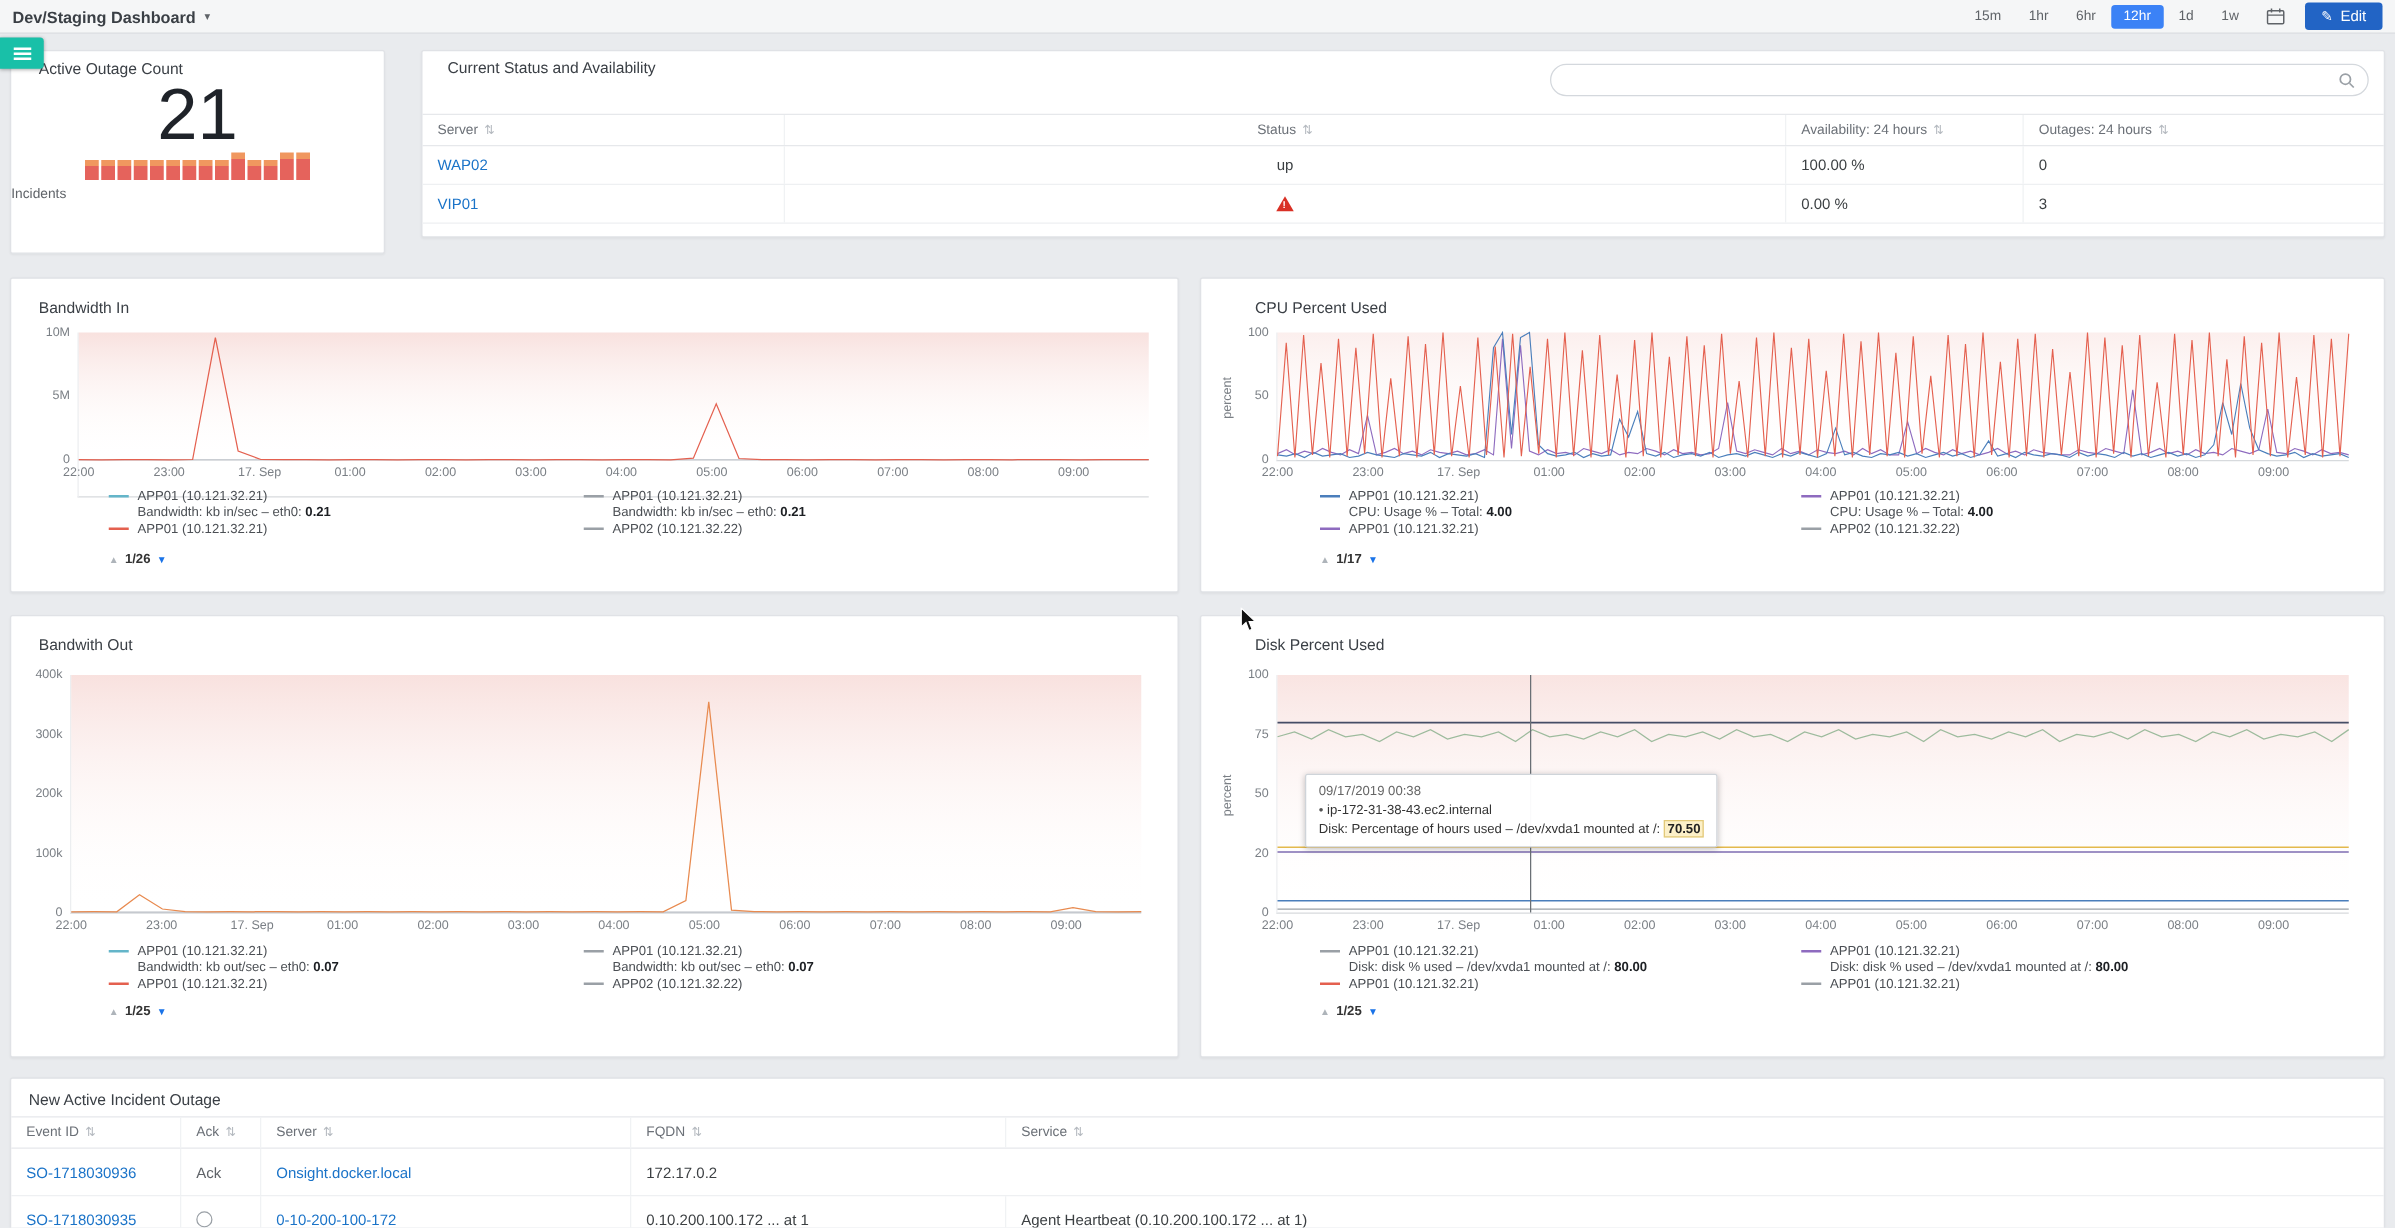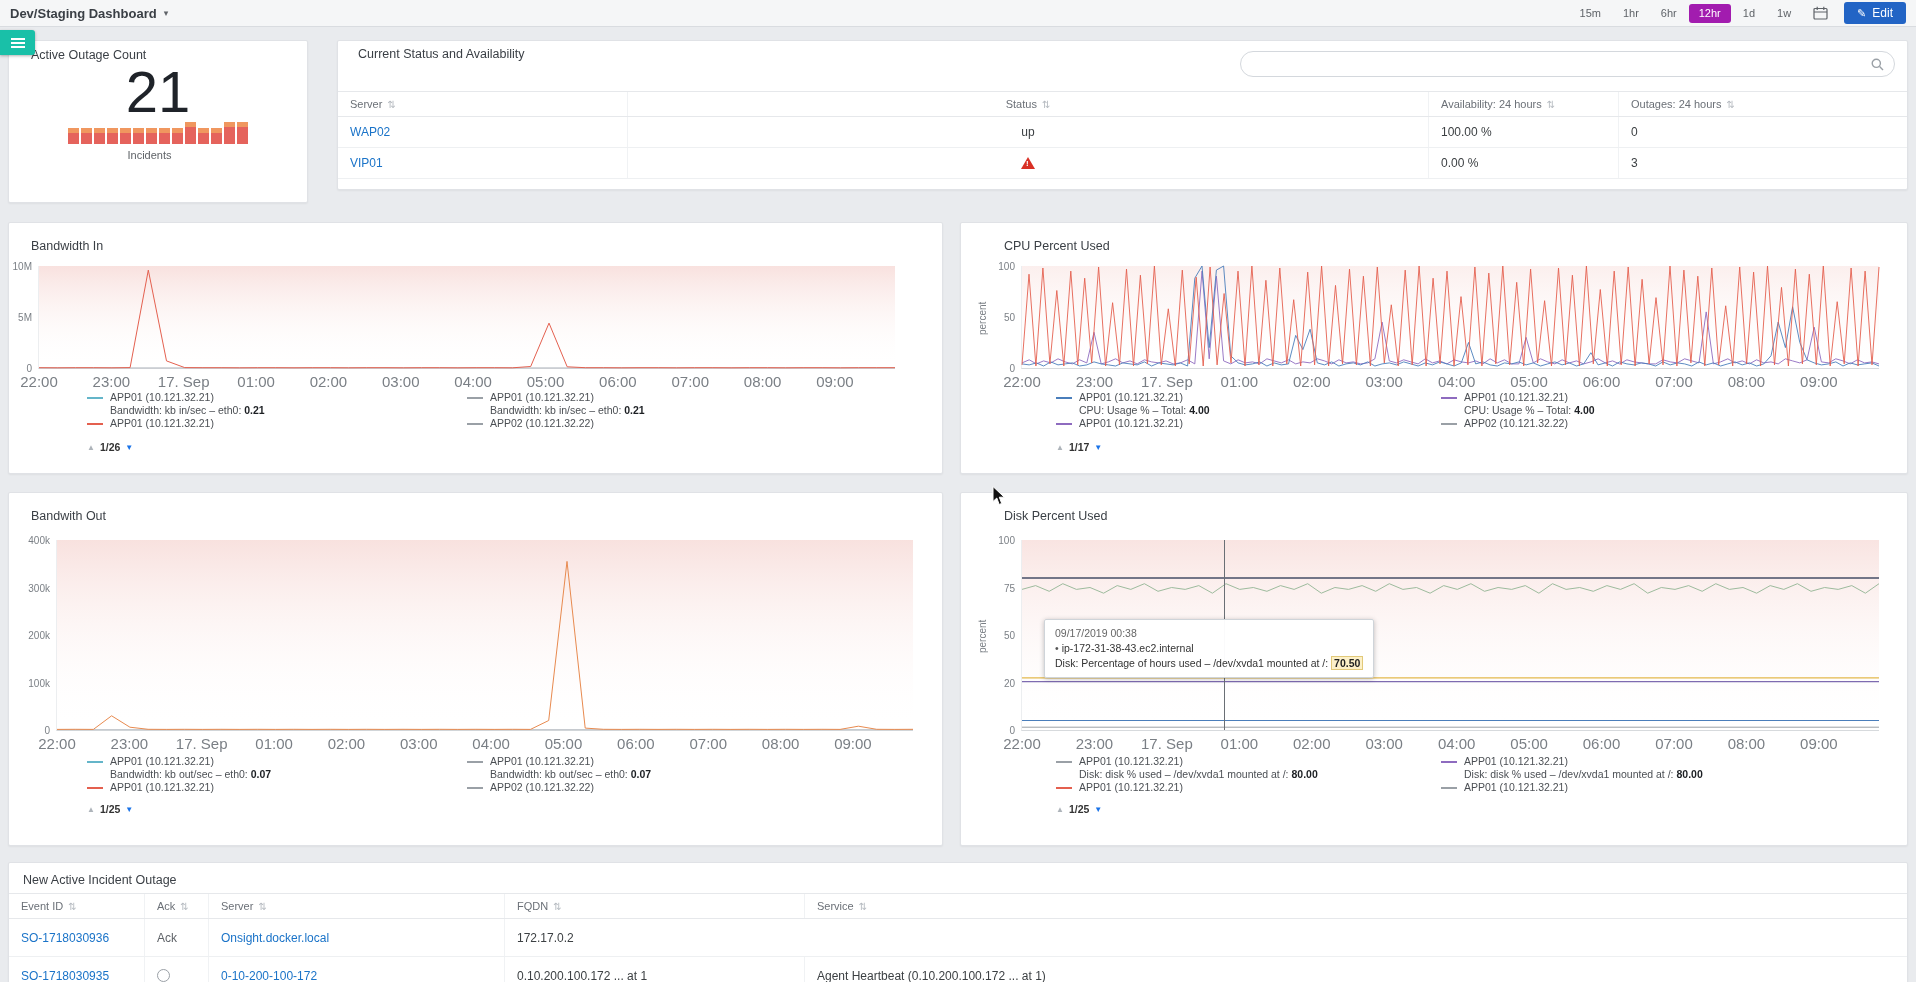--- a/index.html
+++ b/index.html
@@ -5,57 +5,57 @@
 *{box-sizing:border-box;margin:0;padding:0}
 html,body{width:1916px;height:982px;overflow:hidden}
 body{position:relative;background:#e9ebee;font-family:"Liberation Sans","DejaVu Sans",sans-serif;color:#3c4043}
 
 .topbar{position:absolute;left:0;top:0;width:1916px;height:27px;background:#f5f6f7;border-bottom:1px solid #d9dce0;display:flex;align-items:center;justify-content:space-between;padding:0 10px;z-index:40}
 .tb-left{display:flex;align-items:center;gap:7px;cursor:pointer}
 .tb-title{font-size:13px;font-weight:700;color:#3a3f45}
 .chev{font-size:9px;color:#5f6368}
 .tb-right{display:flex;align-items:center;gap:2px}
 .range-btn{font-size:11px;color:#5f6368;padding:3px 10px;border-radius:3px;cursor:pointer;line-height:13px}
-.range-btn.sel{background:#a21caf;color:#fff}
+.range-btn.sel{background:#3b82f6;color:#fff}
 .cal-btn{margin:0 14px 0 10px;display:flex;align-items:center;cursor:pointer}
 .edit-btn{background:#2264c5;color:#fff;font-size:12px;padding:4px 13px;border-radius:3px;display:flex;align-items:center;gap:6px;cursor:pointer}
 .edit-pencil{font-size:11px}
 
 .badge{position:absolute;left:0;top:30px;width:35px;height:25px;background:#19c0a8;border-radius:0 3px 3px 0;display:flex;justify-content:center;align-items:center;z-index:50;box-shadow:0 1px 3px rgba(0,0,0,.3);cursor:pointer}
 .badge .mlines{display:flex;flex-direction:column;gap:2px}
 .badge i{display:block;width:14px;height:2px;background:#fff}
 
 .panel{position:absolute;background:#fff;border:1px solid #e0e2e6;border-radius:2px;box-shadow:0 1px 2px rgba(0,0,0,.05)}
 .ptitle{position:absolute;font-size:12.5px;font-weight:400;color:#3a3f45;white-space:nowrap}
 
 .big-num{position:absolute;left:0;right:0;top:22px;text-align:center;font-size:58px;line-height:1;color:#1f2329;font-weight:400}
 .obars{position:absolute;left:0;right:0;top:80px;height:23px;display:flex;justify-content:center;align-items:flex-end;gap:2px}
 .obar{width:11px}
-.o-label{position:absolute;left:0;right:17px;top:108px;text-align:center;font-size:11px;color:#5f6368}
+.o-label{position:absolute;left:0;right:17px;top:108px;font-size:11px;color:#5f6368}
 
 .search{position:absolute;right:12px;top:10px;width:655px;height:26px;border:1px solid #d4d8dd;border-radius:13px;background:#fff;display:flex;align-items:center;padding:0 10px;gap:8px}
 .search input{flex:1;border:none;outline:none;font-size:12px;font-family:inherit;background:transparent;color:#3c4043}
 
 .stable{position:absolute;left:0;right:0;top:50px}
 .srow{display:grid;grid-template-columns:290px 1fr 190px 288px;align-items:stretch;font-size:12px;color:#3c4043}
 .srow>div{display:flex;align-items:center;padding:0 12px;border-right:1px solid #f0f2f4}
 .srow>div:last-child{border-right:none}
 .shead{height:26px;border-top:1px solid #e6e8eb;border-bottom:1px solid #e6e8eb;color:#6b7077;font-size:11px}
 .shead>div{gap:5px}
 .sbody{height:31px;border-bottom:1px solid #eef0f2}
 .c-center{justify-content:center}
 .sort{color:#b4b9bf;font-size:10px}
 .link{color:#1a73c8;text-decoration:none;cursor:pointer}
 .warn{position:relative;width:0;height:0;border-left:7px solid transparent;border-right:7px solid transparent;border-bottom:12px solid #d93025;display:inline-block}
 .warn::after{content:"!";position:absolute;left:-2px;top:2px;color:#fff;font-size:8px;font-weight:700;line-height:10px}
 
 .plot{position:absolute;border-bottom:1px solid #d7dadd;border-left:1px solid #eceef0}
 .plot svg{position:absolute;left:0;top:0;z-index:1;overflow:visible}
 .ytick{position:absolute;right:100%;margin-right:7px;transform:translateY(-50%);font-size:10px;color:#7a7f85;white-space:nowrap;z-index:2}
-.xtick{position:absolute;transform:translateX(-50%);font-size:15px;color:#7a7f85;white-space:nowrap;z-index:2}
+.xtick{position:absolute;transform:translateX(-50%);font-size:10px;color:#7a7f85;white-space:nowrap;z-index:2}
 .ylabel{position:absolute;font-size:10px;color:#7a7f85;transform:rotate(-90deg);transform-origin:left top}
 .legend{position:absolute;left:0;right:0;font-size:10.5px;color:#4b4f54}
 .lcol{position:absolute;width:380px;line-height:13px}
 .dash{display:inline-block;width:16px;height:2px;vertical-align:middle;margin-right:7px}
 .lmetric{padding-left:23px}
 .lmetric b{color:#1c1f23}
 .pager{position:absolute;display:flex;align-items:center;gap:5px;font-size:10.5px}
 .pg-up{color:#aeb4ba;font-size:8px;cursor:pointer}
 .pg-dn{color:#1a73e8;font-size:8px;cursor:pointer}
 .pg-num{font-weight:700;color:#333}
@@ -192,21 +192,21 @@
         </div>
       <div>
           <span>3</span>
         </div>
     </div>
   </div>
 </section>
 
 <section class="panel" style="left:8px;top:222px;width:935px;height:252px">
   <h2 class="ptitle" style="left:22px;top:16px">Bandwidth In</h2>
-  <div class="plot" style="left:29px;top:43px;width:857px;height:103px">
+  <div class="plot" style="left:53px;top:43px;width:857px;height:132px">
       <svg width="856" height="102">
         <defs>
           <linearGradient id="g-bandwidth_in" x1="0" y1="0" x2="0" y2="1">
             <stop offset="0" stop-color="#f3c9c4" stop-opacity="0.55"></stop>
             <stop offset="1" stop-color="#ffffff" stop-opacity="0"></stop>
           </linearGradient>
         </defs>
         <rect x="0" y="0" width="856" height="102" fill="url(#g-bandwidth_in)"></rect>
         <polyline points="0.0,101.9 856.0,101.9" fill="none" stroke="#b9bec4" stroke-width="1"></polyline>
         <polyline points="0.0,101.7 18.2,101.8 36.4,101.7 54.6,101.7 72.9,101.8 91.1,101.6 109.3,4.1 127.5,94.9 145.7,101.6 163.9,101.7 182.1,101.7 200.3,101.8 218.6,101.7 236.8,101.7 255.0,101.8 273.2,101.7 291.4,101.7 309.6,101.8 327.8,101.7 346.0,101.7 364.3,101.8 382.5,101.7 400.7,101.7 418.9,101.8 437.1,101.7 455.3,101.7 473.5,101.8 491.7,100.5 510.0,57.1 528.2,100.8 546.4,101.7 564.6,101.7 582.8,101.8 601.0,101.7 619.2,101.7 637.4,101.8 655.7,101.7 673.9,101.7 692.1,101.8 710.3,101.7 728.5,101.7 746.7,101.8 764.9,101.7 783.1,101.7 801.4,101.8 819.6,101.7 837.8,101.7 856.0,101.7" fill="none" stroke="#e4604f" stroke-width="1"></polyline>

